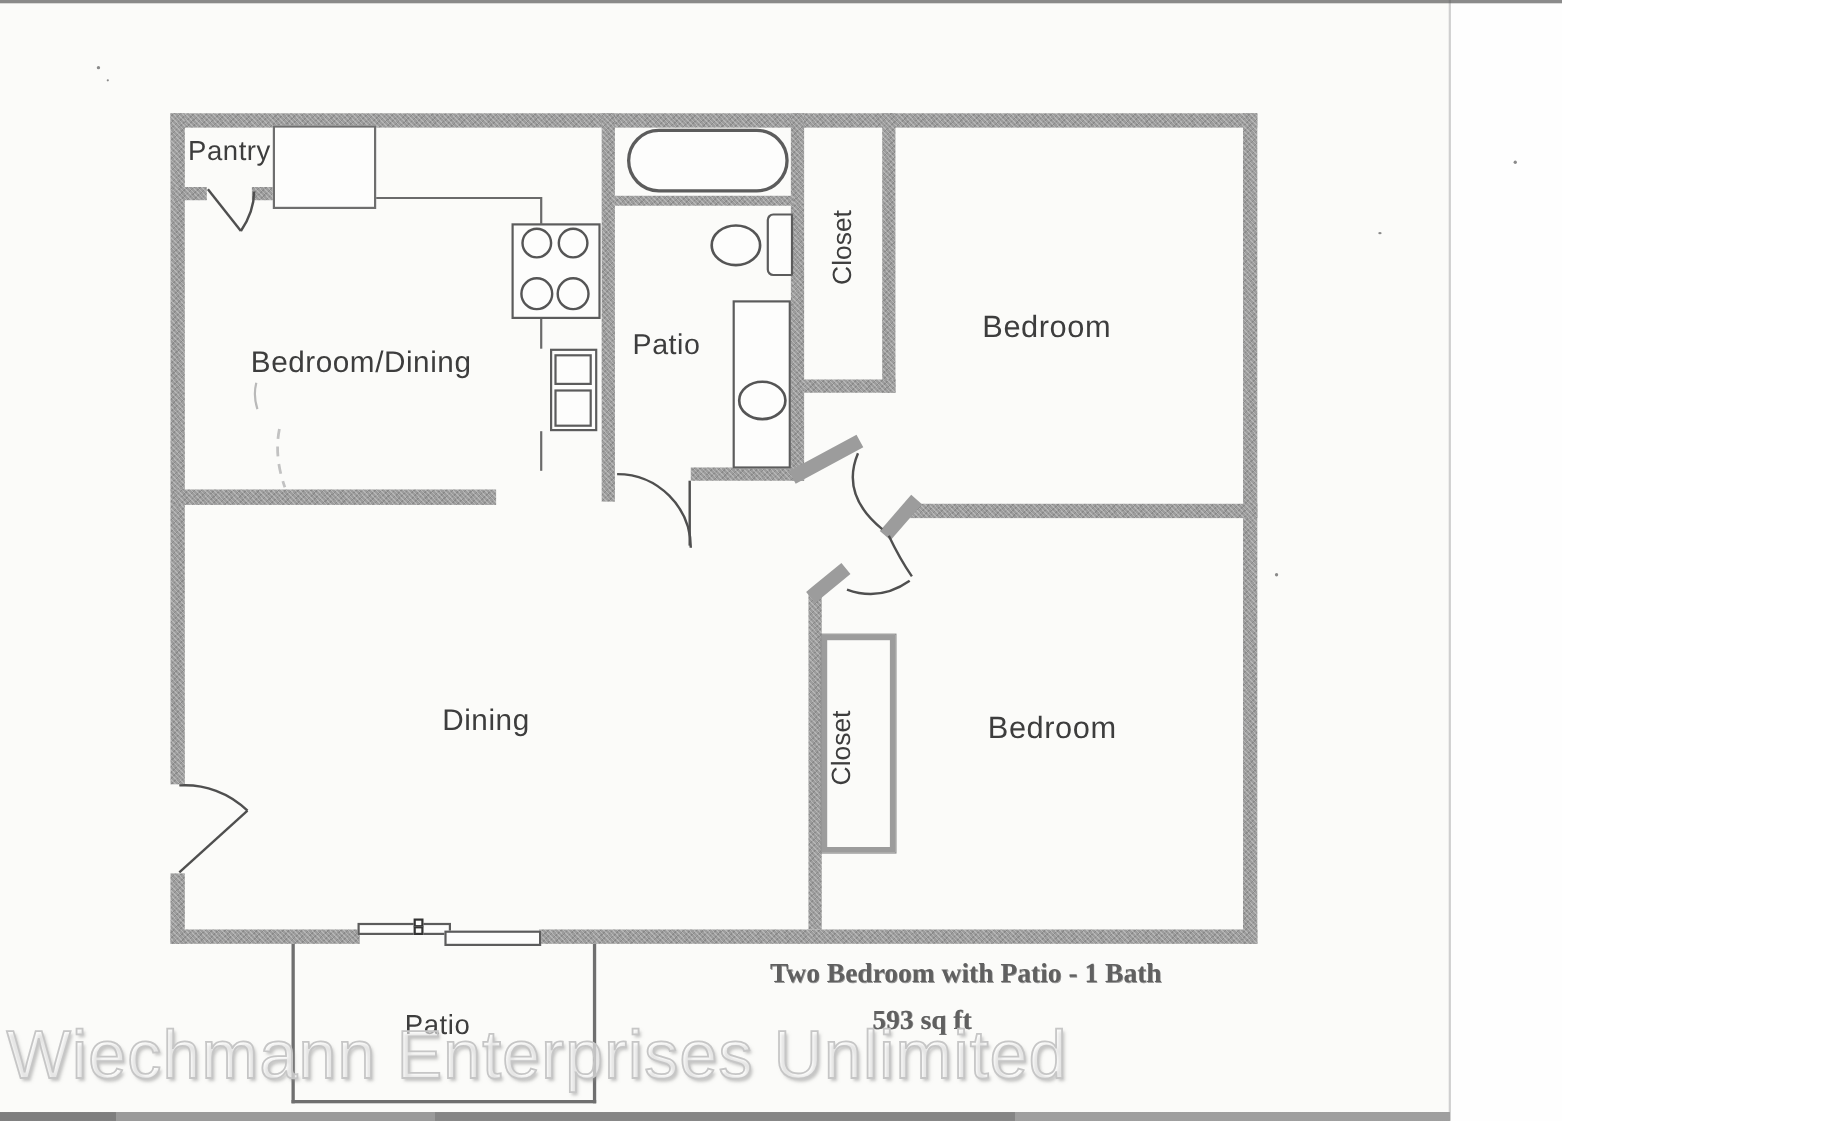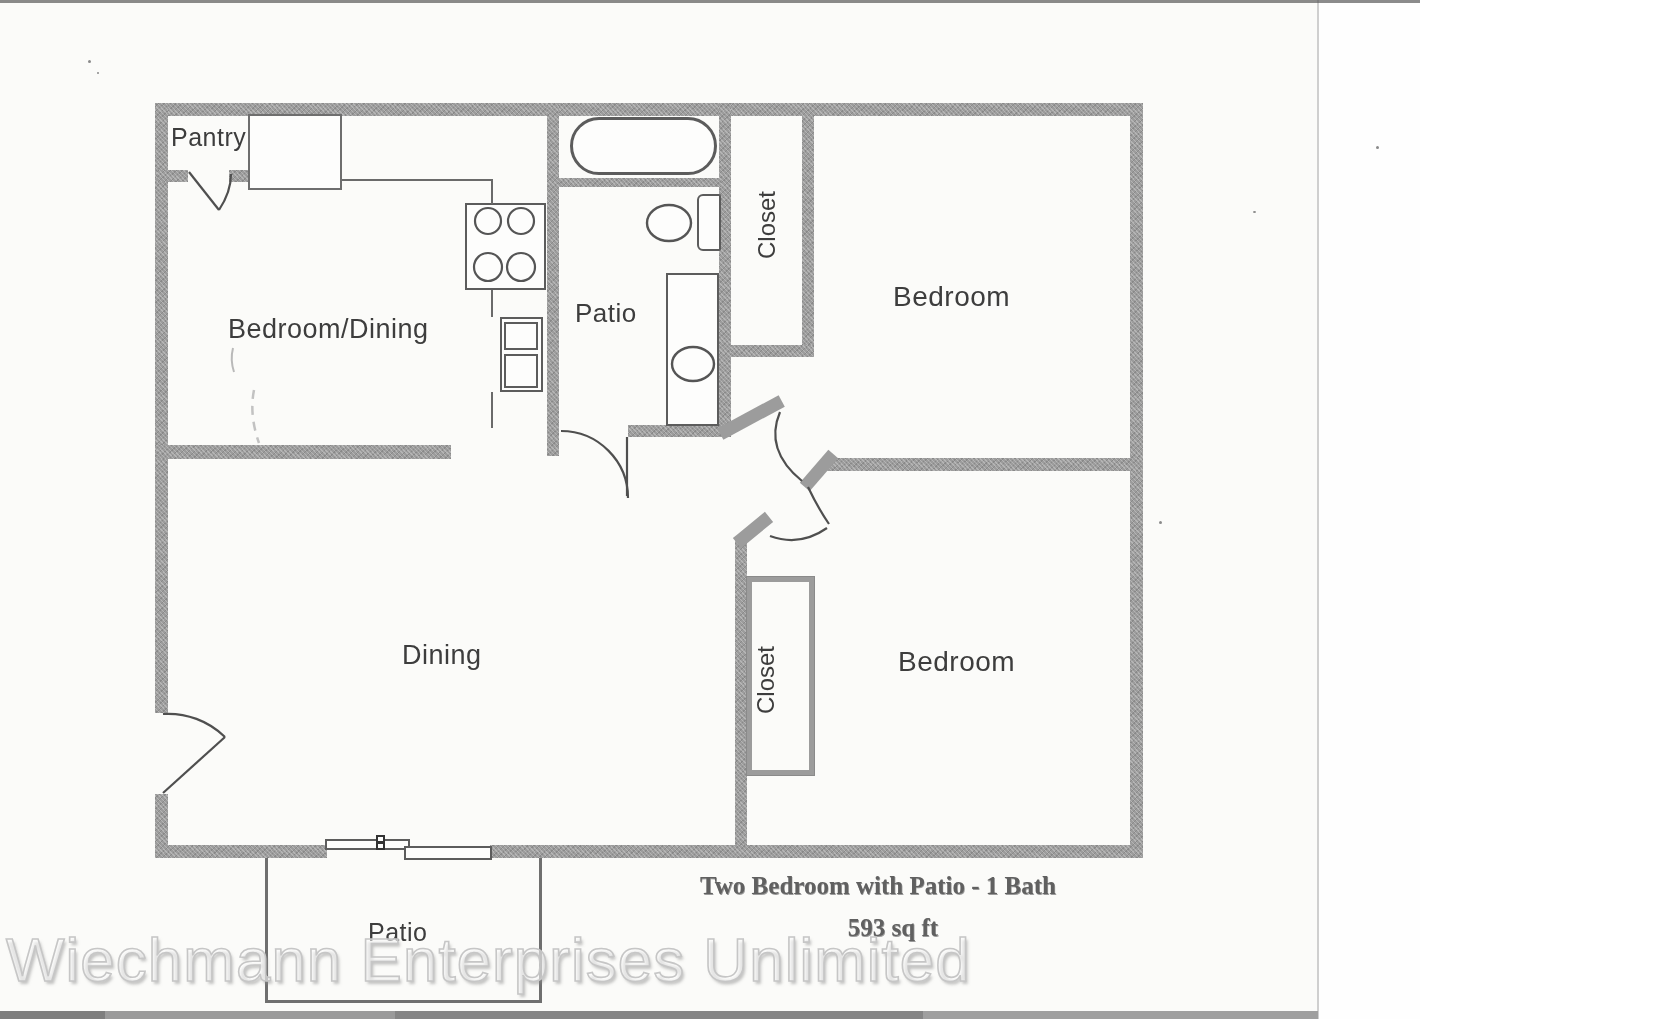--- a/index.html
+++ b/index.html
@@ -18,21 +18,21 @@
       background-image:repeating-linear-gradient(47deg,rgba(255,255,255,.25) 0 1px,transparent 1px 3px),
                        repeating-linear-gradient(-43deg,rgba(60,60,60,.20) 0 1px,transparent 1px 4px);
       z-index:10;}
   svg.overlay{position:absolute;left:0;top:0;z-index:20;pointer-events:none;}
   .fx{position:absolute;background:#fdfdfc;border:2px solid #5c5c5c;z-index:15;}
   .rlabel{position:absolute;color:#3d3d3d;font-size:26px;letter-spacing:.5px;
       white-space:nowrap;z-index:30;}
   .vlabel{position:absolute;width:96px;height:28px;text-align:center;color:#3d3d3d;font-size:24px;
       transform:rotate(-90deg);transform-origin:center;white-space:nowrap;z-index:30;}
   .caption{position:absolute;font-family:"Liberation Serif",serif;font-weight:bold;color:#606060;
-      text-shadow:.6px .6px 0 #9a9a9a;text-align:center;white-space:nowrap;z-index:35;}
+      text-shadow:.6px .6px 0 #9a9a9a;text-align:left;white-space:nowrap;z-index:35;}
   .watermark{position:absolute;left:6px;top:924px;font-size:62px;letter-spacing:1px;white-space:nowrap;
       color:rgba(255,255,255,.55);-webkit-text-stroke:1.6px #c6c6c6;
       text-shadow:2px 3px 3px rgba(140,140,140,.5);z-index:60;}
   .speck{position:absolute;border-radius:50%;z-index:5;background:#8a8a8a;}
 </style>
 </head>
 <body>
 
 <div id="stage">
 

